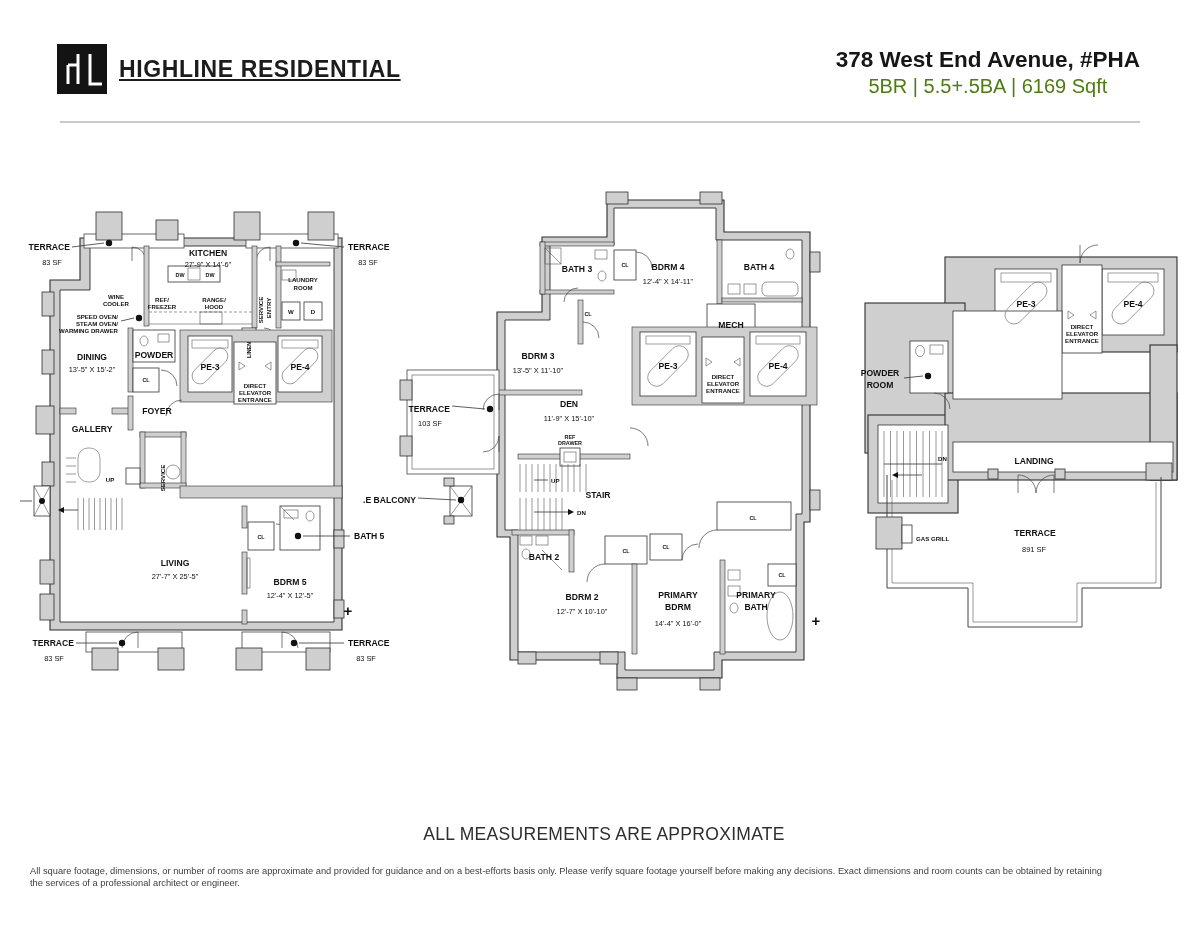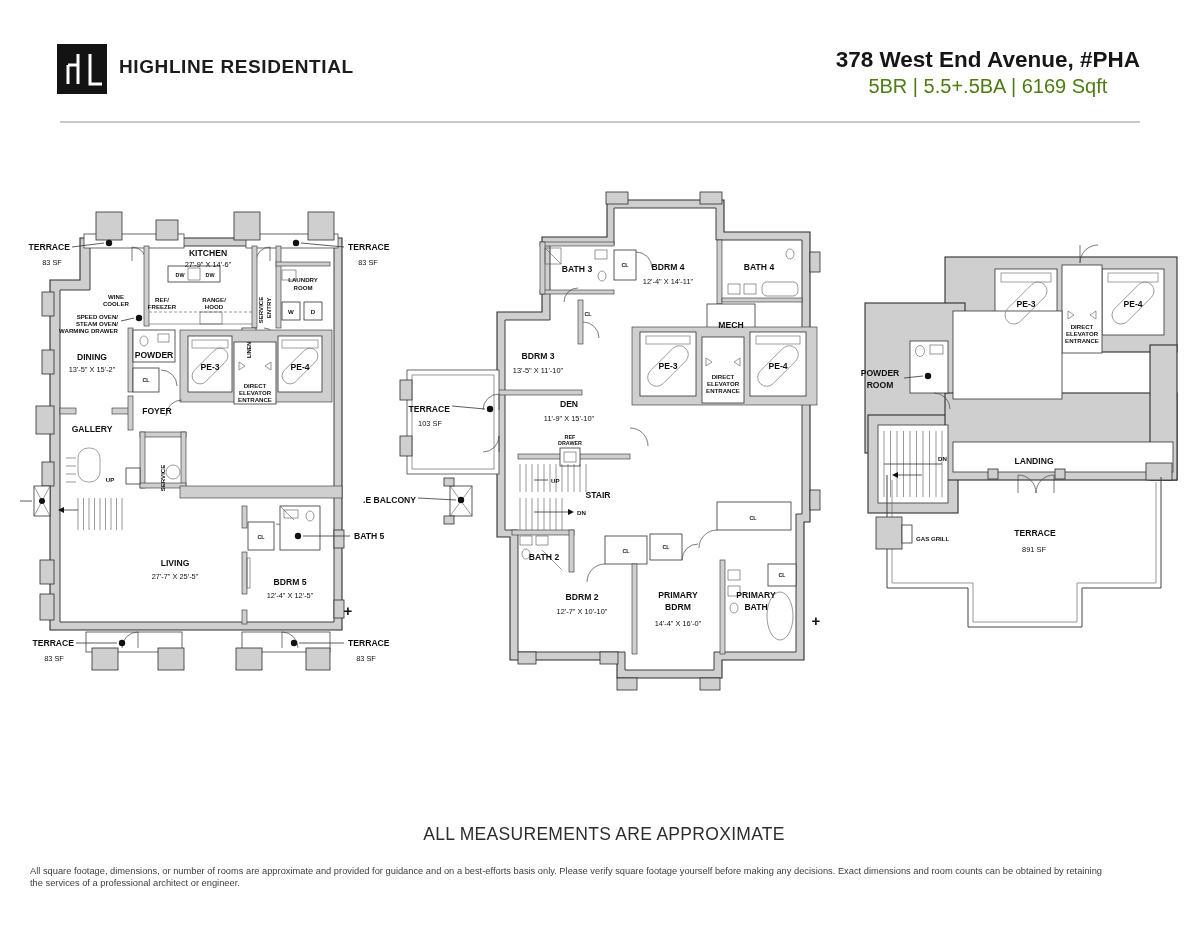--- a/index.html
+++ b/index.html
@@ -1,19 +1,19 @@
 <!DOCTYPE html>
 <html><head>
 <meta charset="utf-8">
 <style>
   html,body{margin:0;padding:0;background:#fff;}
   #page{position:relative;width:1200px;height:927px;background:#fff;font-family:"Liberation Sans",sans-serif;overflow:hidden;}
   
   #logo{position:absolute;left:57px;top:44px;width:50px;height:50px;background:#131313;}
-  #brand{position:absolute;left:119px;top:56px;font-size:19px;font-weight:600;letter-spacing:.6px;color:#1c1c1c;}
+  #brand{position:absolute;left:119px;top:56px;font-size:23px;font-weight:600;letter-spacing:.6px;color:#1c1c1c;text-decoration:underline;}
   #addr{position:absolute;right:60px;top:46px;text-align:center;}
   #addr .l1{font-size:22.5px;font-weight:bold;color:#161616;line-height:27px;}
   #addr .l2{font-size:20px;color:#4d7c0f;line-height:26px;}
   #rule{position:absolute;left:60px;right:60px;top:121px;border-top:2px solid #c9c9c9;}
   
   .plan{position:absolute;text-align:center;}
   svg{overflow:visible;display:block;}
   svg text{font-family:"Liberation Sans",sans-serif;fill:#101010;}
   .rn{font-size:8.6px;font-weight:bold;text-anchor:middle;}
   .dim{font-size:7.4px;text-anchor:middle;}

